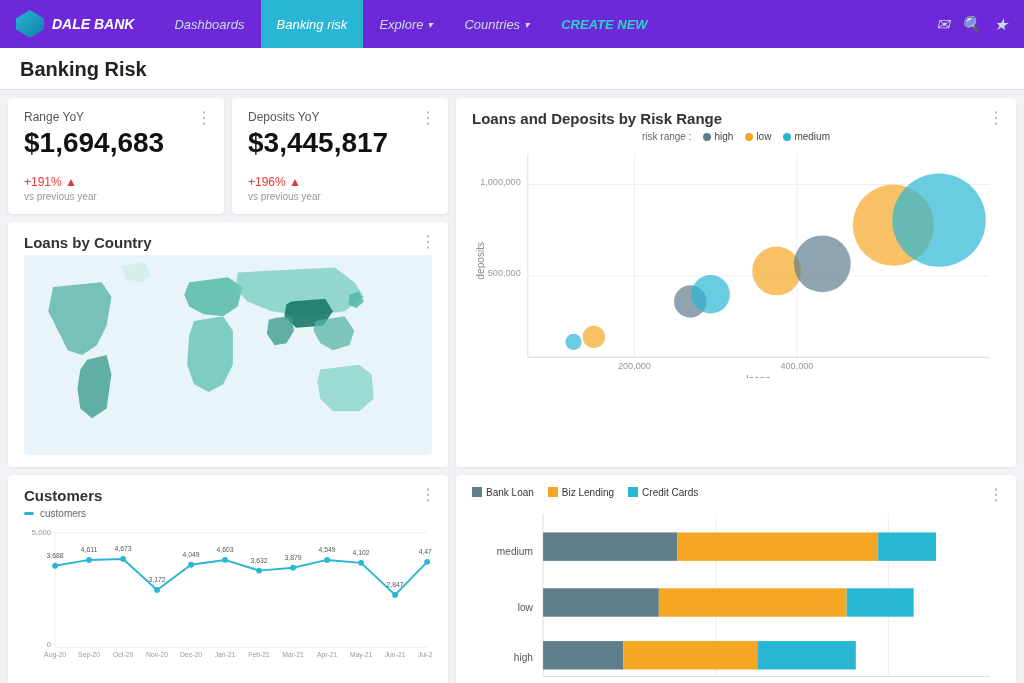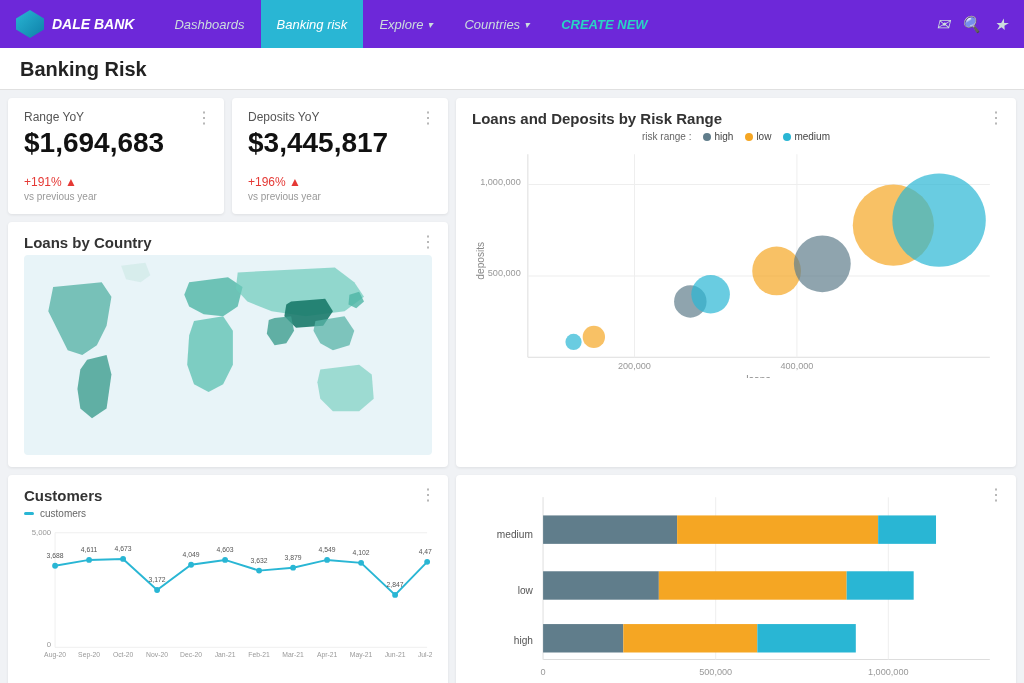--- a/index.html
+++ b/index.html
@@ -362,20 +362,34 @@
       <text x="277" y="138" font-size="7" fill="#999" text-anchor="middle">Mar-21</text>
       <text x="312" y="138" font-size="7" fill="#999" text-anchor="middle">Apr-21</text>
       <text x="347" y="138" font-size="7" fill="#999" text-anchor="middle">May-21</text>
       <text x="382" y="138" font-size="7" fill="#999" text-anchor="middle">Jun-21</text>
       <text x="415" y="138" font-size="7" fill="#999" text-anchor="middle">Jul-21</text>
     </svg>
   </div>
 
   <div class="card lbt-card" style="grid-column:2; grid-row:3;">
     <span class="card-menu">⋮</span>
+    <div style="display:flex;gap:14px;margin-bottom:6px;flex-wrap:wrap;">
+      <span style="display:flex;align-items:center;gap:4px;font-size:10px;">
+        <span style="width:10px;height:10px;background:#607d8b;display:inline-block;"></span>
+        <span>Bank Loan</span>
+      </span>
+      <span style="display:flex;align-items:center;gap:4px;font-size:10px;">
+        <span style="width:10px;height:10px;background:#f5a623;display:inline-block;"></span>
+        <span>Biz Lending</span>
+      </span>
+      <span style="display:flex;align-items:center;gap:4px;font-size:10px;">
+        <span style="width:10px;height:10px;background:#29b6d4;display:inline-block;"></span>
+        <span>Credit Cards</span>
+      </span>
+    </div>
     <svg width="100%" viewBox="0 0 520 200">
 
       <line x1="70" y1="10" x2="70" y2="170" stroke="#ddd" stroke-width="1"></line>
       <line x1="70" y1="170" x2="510" y2="170" stroke="#ddd" stroke-width="1"></line>
 
       <line x1="70" y1="10" x2="70" y2="170" stroke="#eee" stroke-width="1"></line>
       <line x1="240" y1="10" x2="240" y2="170" stroke="#eee" stroke-width="1"></line>
       <line x1="410" y1="10" x2="410" y2="170" stroke="#eee" stroke-width="1"></line>
       <text x="70" y="185" font-size="9" fill="#999" text-anchor="middle">0</text>
       <text x="240" y="185" font-size="9" fill="#999" text-anchor="middle">500,000</text>

